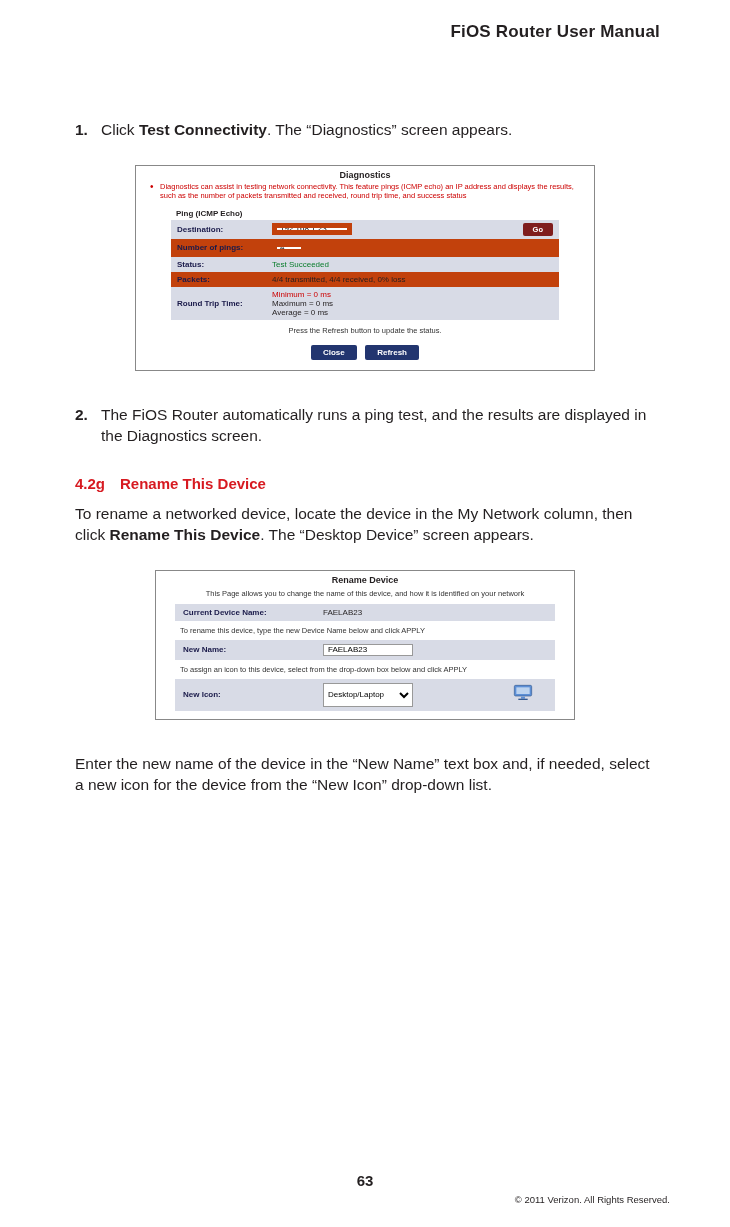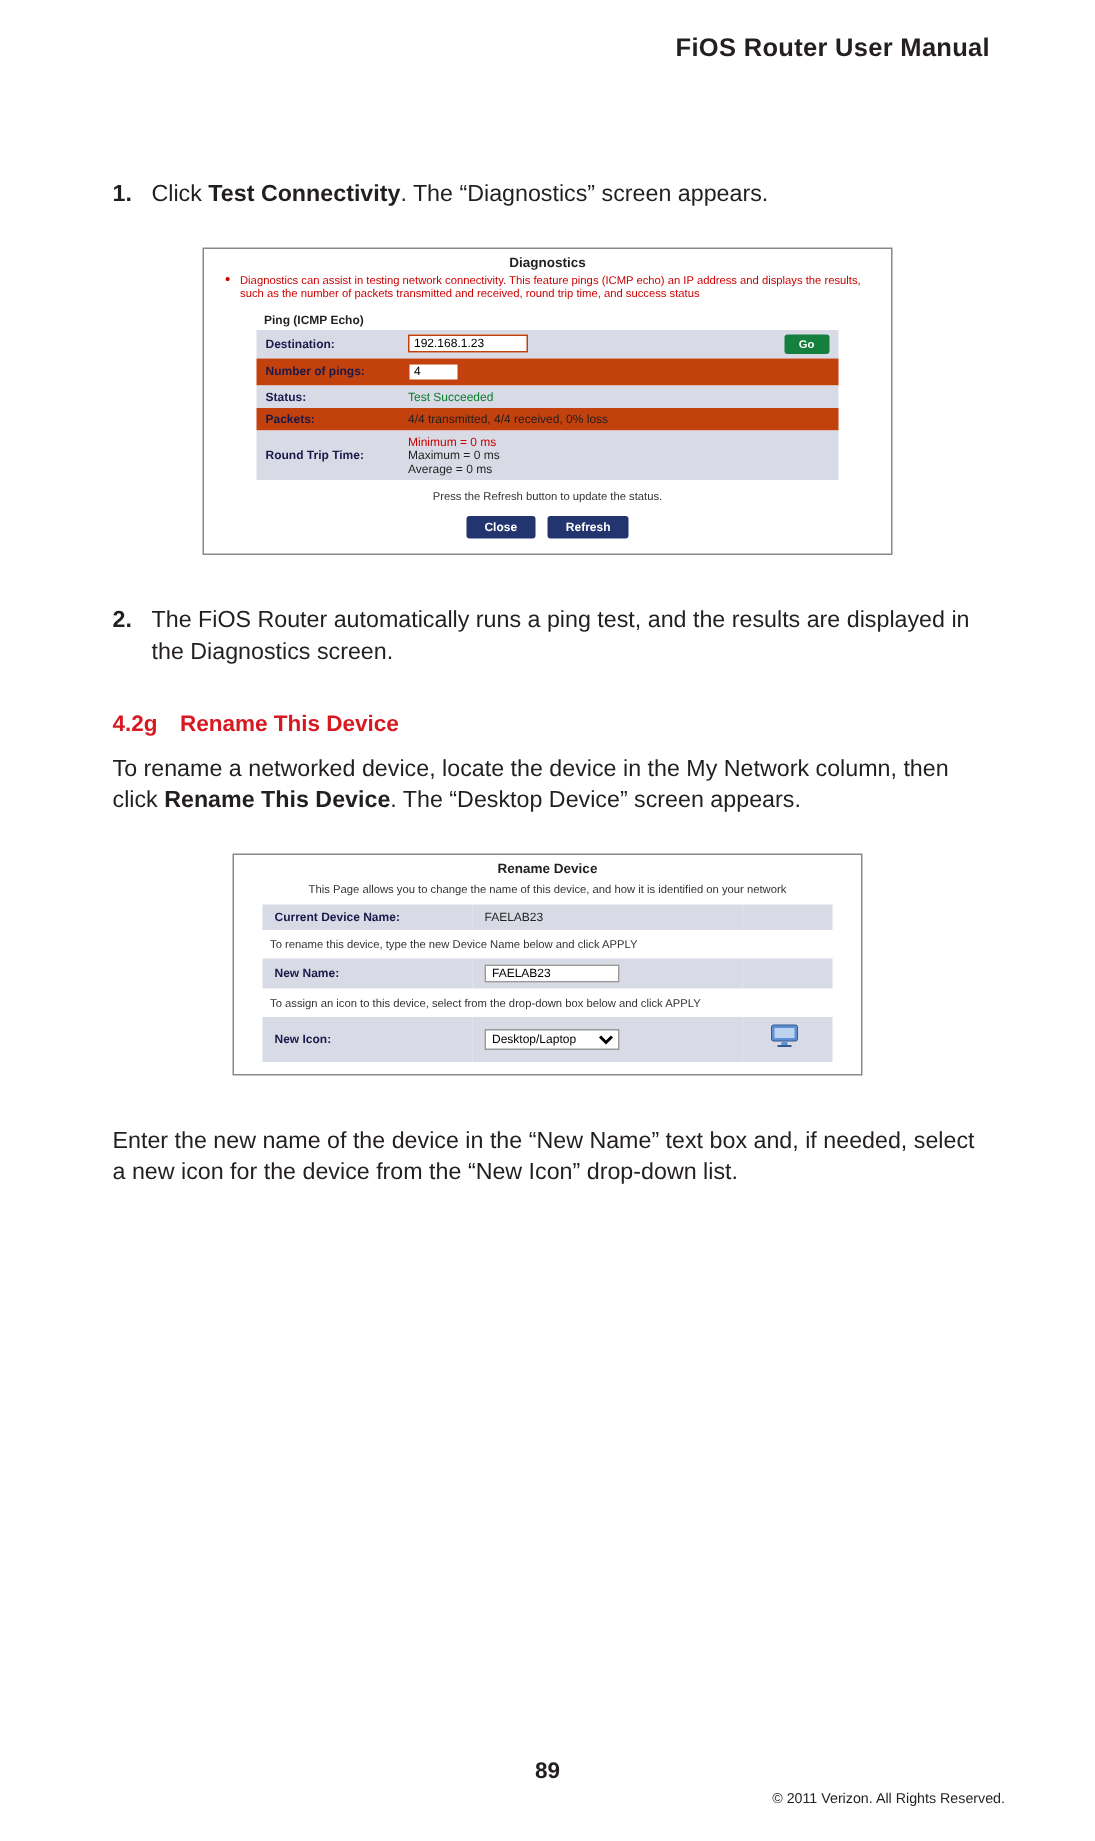--- a/index.html
+++ b/index.html
@@ -82,29 +82,29 @@
     font-weight: 700;
     padding: 2px 0 2px 40px;
   }
   .tbl { width: 388px; margin: 0 auto; font-size: 8px; border-collapse: collapse; }
   .tbl td { padding: 3px 6px; }
   .row-dark { background: #d8dbe6; }
   .row-light { background: #c2410c; }
   .lbl { font-weight: 700; color: #1a1a4a; width: 95px; }
   .tbl input {
     font-size: 8px;
-    border: 1px solid #c2410c;
+    border: 5px solid #c2410c;
     padding: 1px 3px;
     background: #fff;
     width: 80px;
     height: 12px;
   }
   .tbl input.narrow { width: 34px; }
   .go-btn {
-    background: #15803d;
+    background: #7f1d1d;
     color: #fff;
     font-size: 7.5px;
     font-weight: 700;
     border: none;
     padding: 2px 10px;
     border-radius: 2px;
     float: right;
   }
   .green { color: #0a7d2c; }
   .rtt-line { font-size: 8px; line-height: 1.15; }
@@ -149,21 +149,21 @@
     padding: 1px 4px;
     background: #fff;
     width: 90px;
     height: 12px;
   }
   .tbl2 select {
     font-size: 8px;
     border: 1px solid #999;
     background: #fff;
     width: 90px;
-    height: 14px;
+    height: 24px;
   }
   .icon-cell { width: 60px; text-align: center; }
   .mon-icon {
     display: inline-block;
     width: 28px;
     height: 20px;
     position: relative;
   }
   .mon-icon svg { width: 28px; height: 20px; }
 
@@ -294,14 +294,14 @@
         </td>
       </tr>
     </tbody>
       </table>
   </div>
 
   <div class="body-text">Enter the new name of the device in the “New Name” text box and, if needed, select a new icon for the device from the “New Icon” drop-down list.</div>
 
 </div>
 
-<div class="page-num">89</div>
+<div class="page-num">63</div>
 <div class="copyright">© 2011 Verizon. All Rights Reserved.</div>
 
 </body></html>

